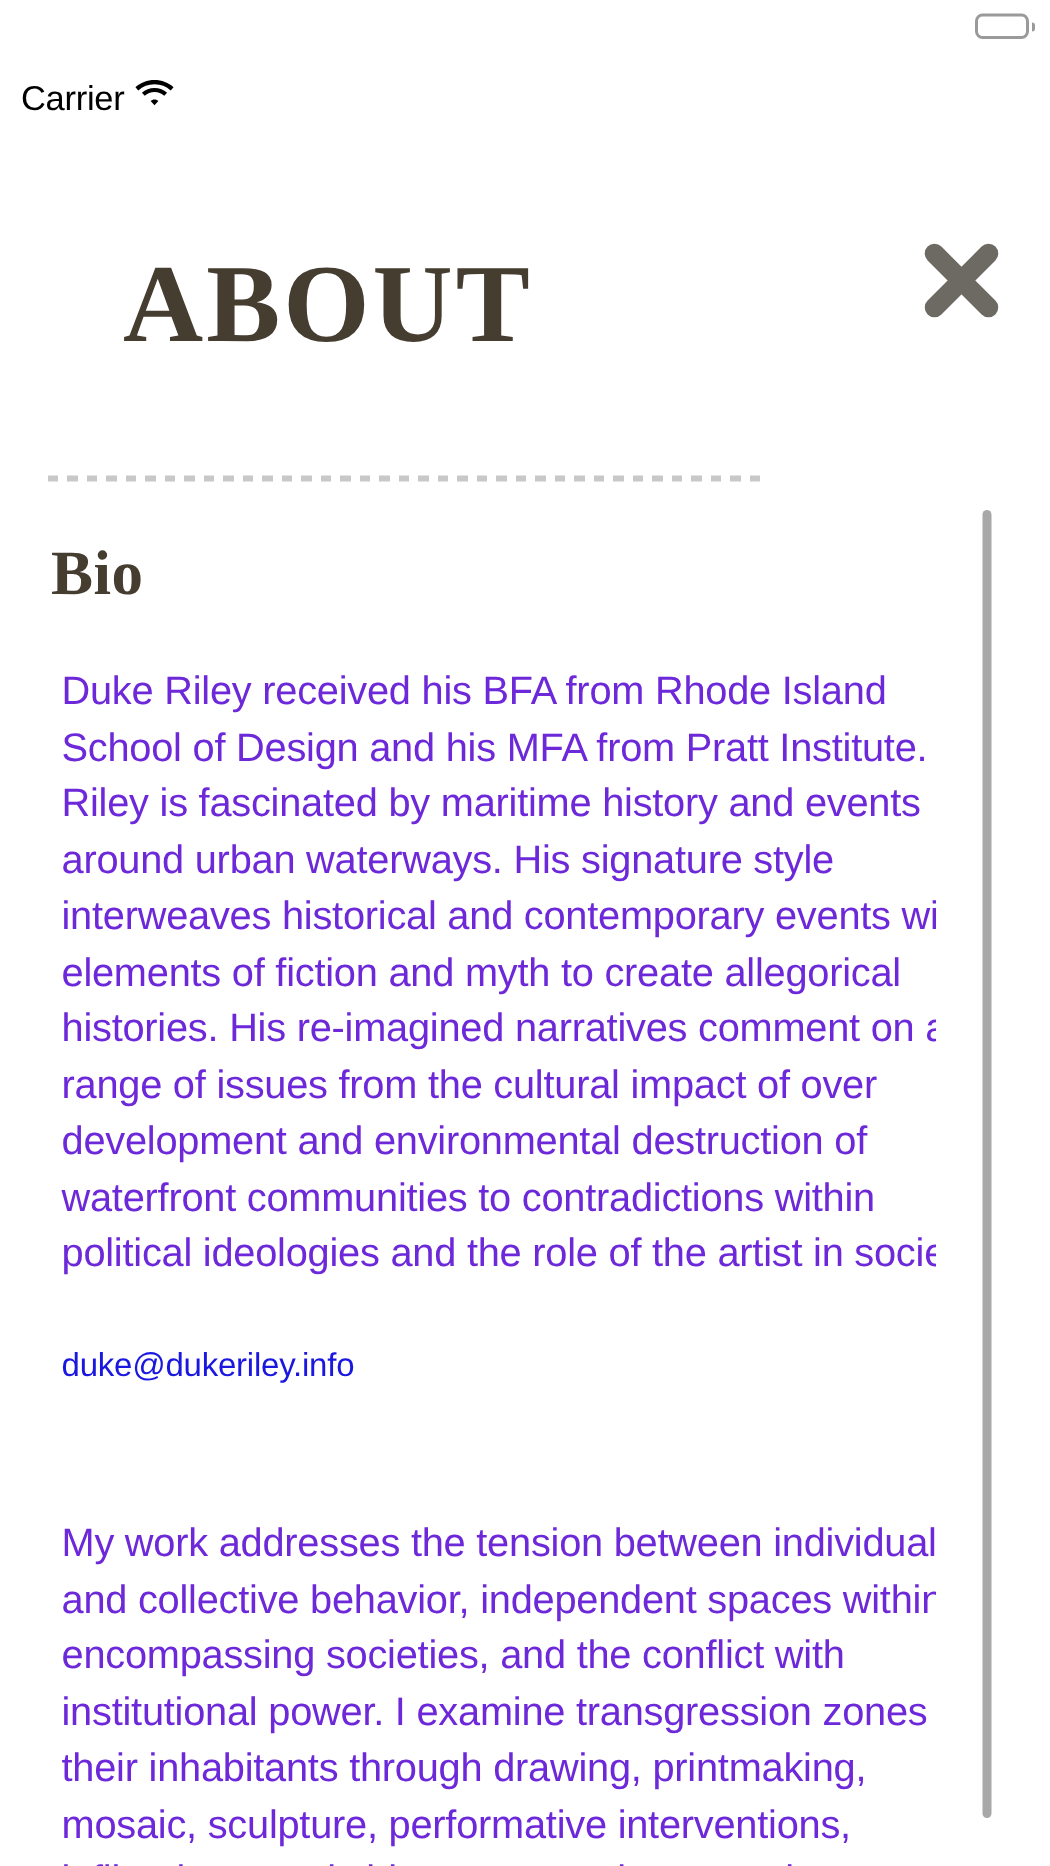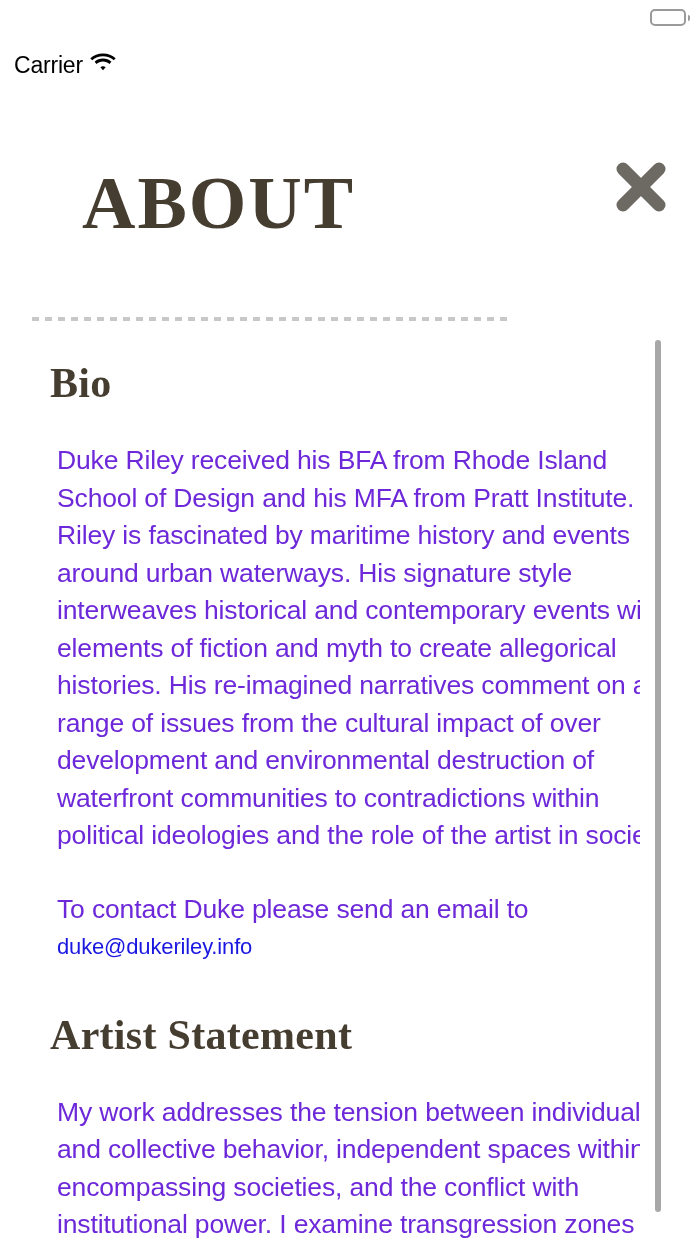--- a/index.html
+++ b/index.html
@@ -65,21 +65,21 @@
   
   .divider{
     position:absolute; left:32px; top:317px;
     width:477px; height:4px;
     background-image:repeating-linear-gradient(to right,
         #c8c8c8 0, #c8c8c8 7px, rgba(0,0,0,0) 7px, rgba(0,0,0,0) 13px);
   }
 
   
   .scroll-area{
-    position:absolute; left:16px; top:338px;
+    position:absolute; left:0; top:338px;
     width:624px; height:906px;
     overflow:hidden;
   }
   .content{
     position:absolute; left:0; top:0; width:700px;
     padding:0 40px 0 41px;
   }
   .section-heading{
     font-family:"Liberation Serif", serif;
     font-weight:700;
@@ -164,27 +164,25 @@
     <div class="gap-sm"></div>
 
     <h2 class="section-heading">Bio</h2>
 
     <div class="gap-md"></div>
 
     <p class="body-text">Duke Riley received his BFA from Rhode Island School of Design and his MFA from Pratt Institute. Riley is fascinated by maritime history and events around urban waterways. His signature style interweaves historical and contemporary events with elements of fiction and myth to create allegorical histories. His re-imagined narratives comment on a range of issues from the cultural impact of over development and environmental destruction of waterfront communities to contradictions within political ideologies and the role of the artist in society.</p>
 
     <div class="gap-md"></div>
 
-    <p class="body-text">To contact Duke please send an email to</p>
 
     <a class="email-link" href="#">duke@dukeriley.info</a>
 
     <div class="gap-lg"></div>
 
-    <h2 class="section-heading">Artist Statement</h2>
 
     <div class="gap-md"></div>
 
     <p class="body-text">My work addresses the tension between individual and collective behavior, independent spaces within all-encompassing societies, and the conflict with institutional power. I examine transgression zones and their inhabitants through drawing, printmaking, mosaic, sculpture, performative interventions, infiltrations, and video structured as complex multimedia installations.</p>
 
   </div>
 </div>
 
 <div class="scrollbar-track">
   <div class="scrollbar-thumb"></div>

